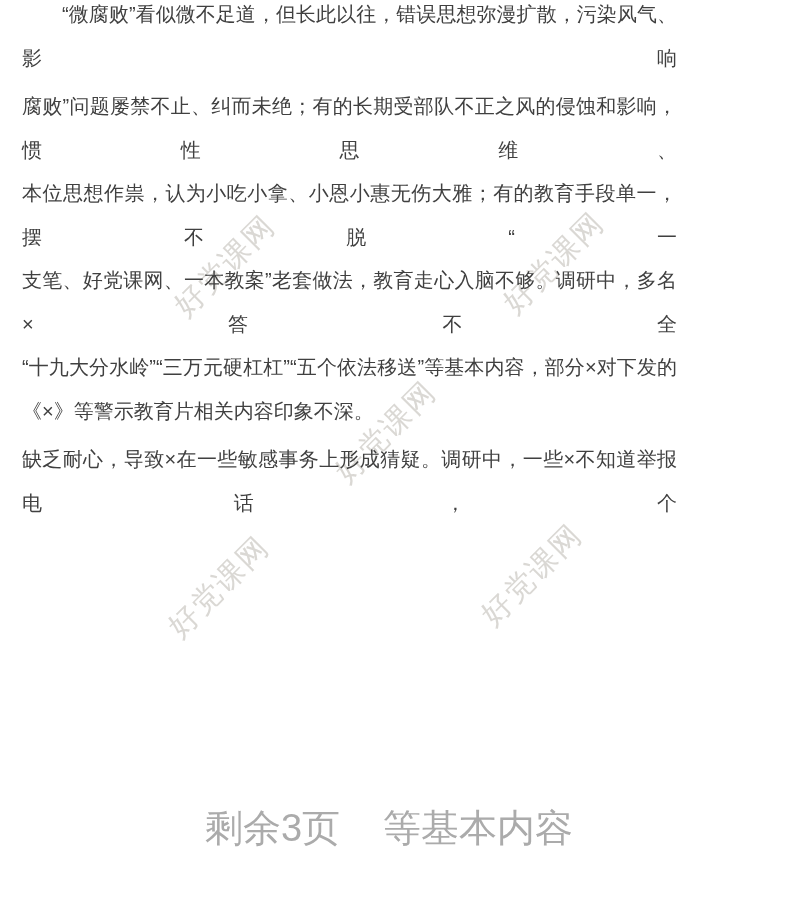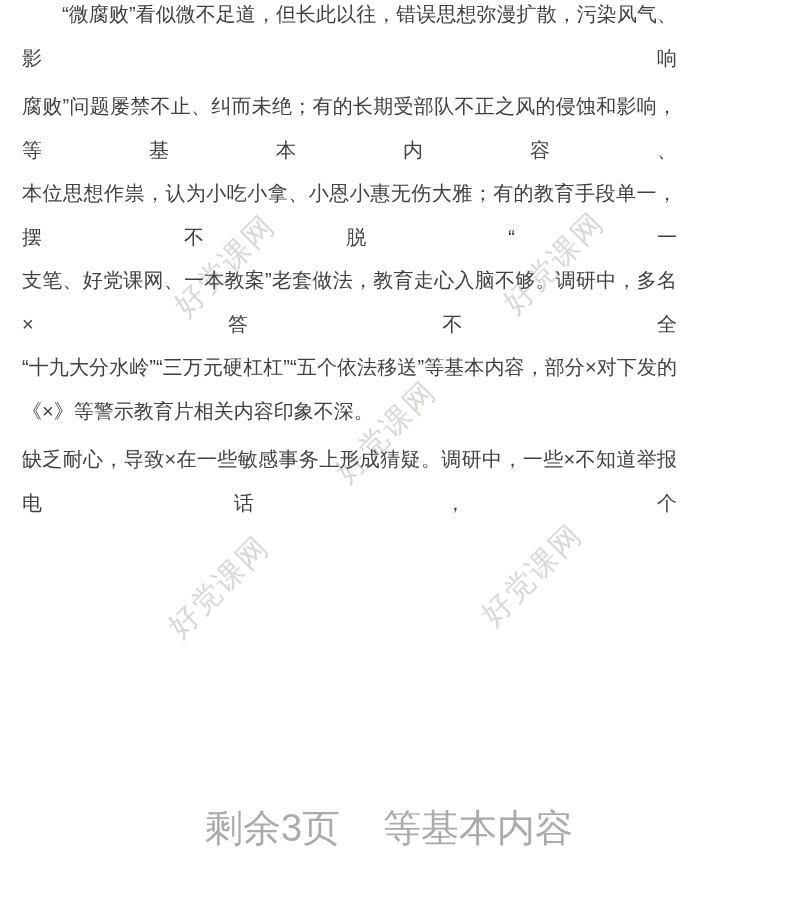--- a/index.html
+++ b/index.html
@@ -73,21 +73,21 @@
   <div class="watermark" style="left:219px; top:587px;">好党课网</div>
   <div class="watermark" style="left:532px; top:575px;">好党课网</div>
 
   <div class="content">
 
     <div class="para">
       <div class="line first">“微腐败”看似微不足道，但长此以往，错误思想弥漫扩散，污染风气、影响</div>
     </div>
 
     <div class="para">
-      <div class="line">腐败”问题屡禁不止、纠而未绝；有的长期受部队不正之风的侵蚀和影响，等基本内容、</div>
+      <div class="line">腐败”问题屡禁不止、纠而未绝；有的长期受部队不正之风的侵蚀和影响，惯性思维、</div>
       <div class="line">本位思想作祟，认为小吃小拿、小恩小惠无伤大雅；有的教育手段单一，摆不脱“一</div>
       <div class="line">支笔、好党课网、一本教案”老套做法，教育走心入脑不够。调研中，多名×答不全</div>
       <div class="line">“十九大分水岭”“三万元硬杠杠”“五个依法移送”等基本内容，部分×对下发的</div>
       <div class="line last">《×》等警示教育片相关内容印象不深。</div>
     </div>
 
     <div class="para">
       <div class="line">缺乏耐心，导致×在一些敏感事务上形成猜疑。调研中，一些×不知道举报电话，个</div>
 
     </div>

